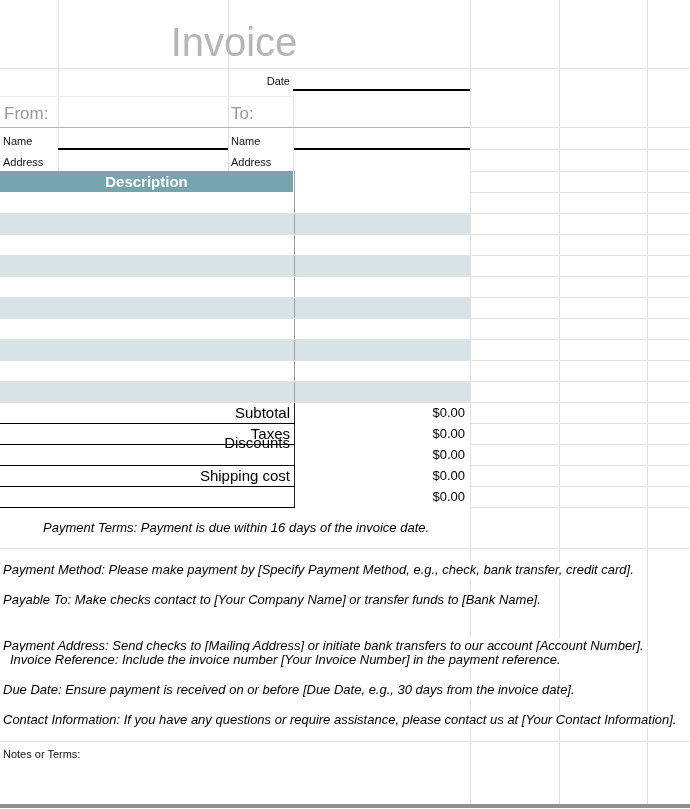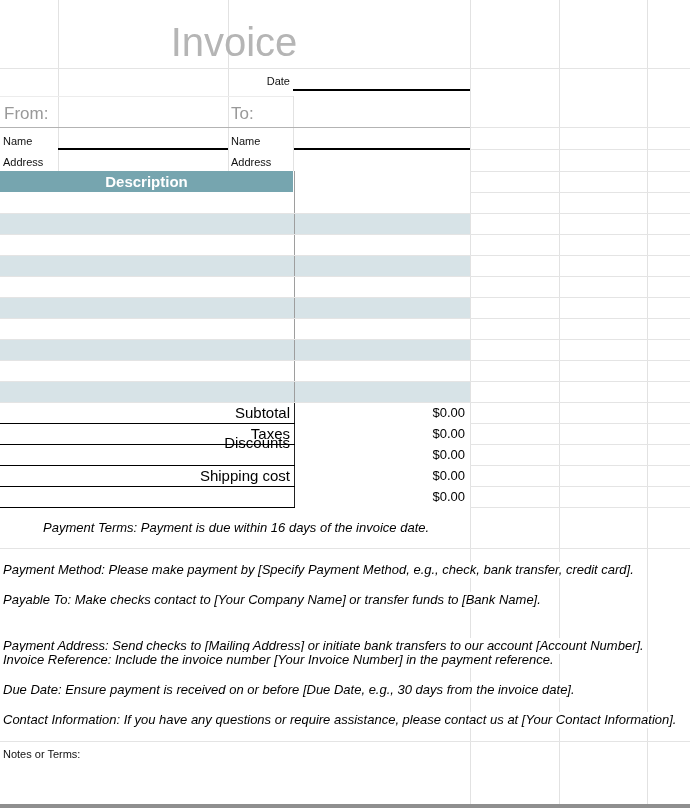--- a/index.html
+++ b/index.html
@@ -154,20 +154,20 @@
   <div class="txt tot-value" style="top:444px">$0.00</div>
   <div class="txt tot-label" style="top:465px">Shipping cost</div>
   <div class="txt tot-value" style="top:465px">$0.00</div>
   <div class="txt tot-value" style="top:486px">$0.00</div>
 
   <div class="txt ital" style="left:43px;top:520px">Payment Terms: Payment is due within 16 days of the invoice date.</div>
 
   <div class="txt ital" style="left:3px;top:562px">Payment Method: Please make payment by [Specify Payment Method, e.g., check, bank transfer, credit card].</div>
   <div class="txt ital" style="left:3px;top:592px">Payable To: Make checks contact to [Your Company Name] or transfer funds to [Bank Name].</div>
   <div class="txt ital" style="left:3px;top:638px">Payment Address: Send checks to [Mailing Address] or initiate bank transfers to our account [Account Number].</div>
-  <div class="txt ital" style="left:3px;top:652px">Invoice Reference: Include the invoice number [Your Invoice Number] in the payment reference.</div>
+  <div class="txt ital" style="left:10px;top:652px">Invoice Reference: Include the invoice number [Your Invoice Number] in the payment reference.</div>
   <div class="txt ital" style="left:3px;top:682px">Due Date: Ensure payment is received on or before [Due Date, e.g., 30 days from the invoice date].</div>
   <div class="txt ital" style="left:3px;top:712px">Contact Information: If you have any questions or require assistance, please contact us at [Your Contact Information].</div>
 
   <div class="txt lbl13" style="left:3px;top:746px">Notes or Terms:</div>
 
   <div class="bottom-bar"></div>
 </div>
 
 </body></html>

